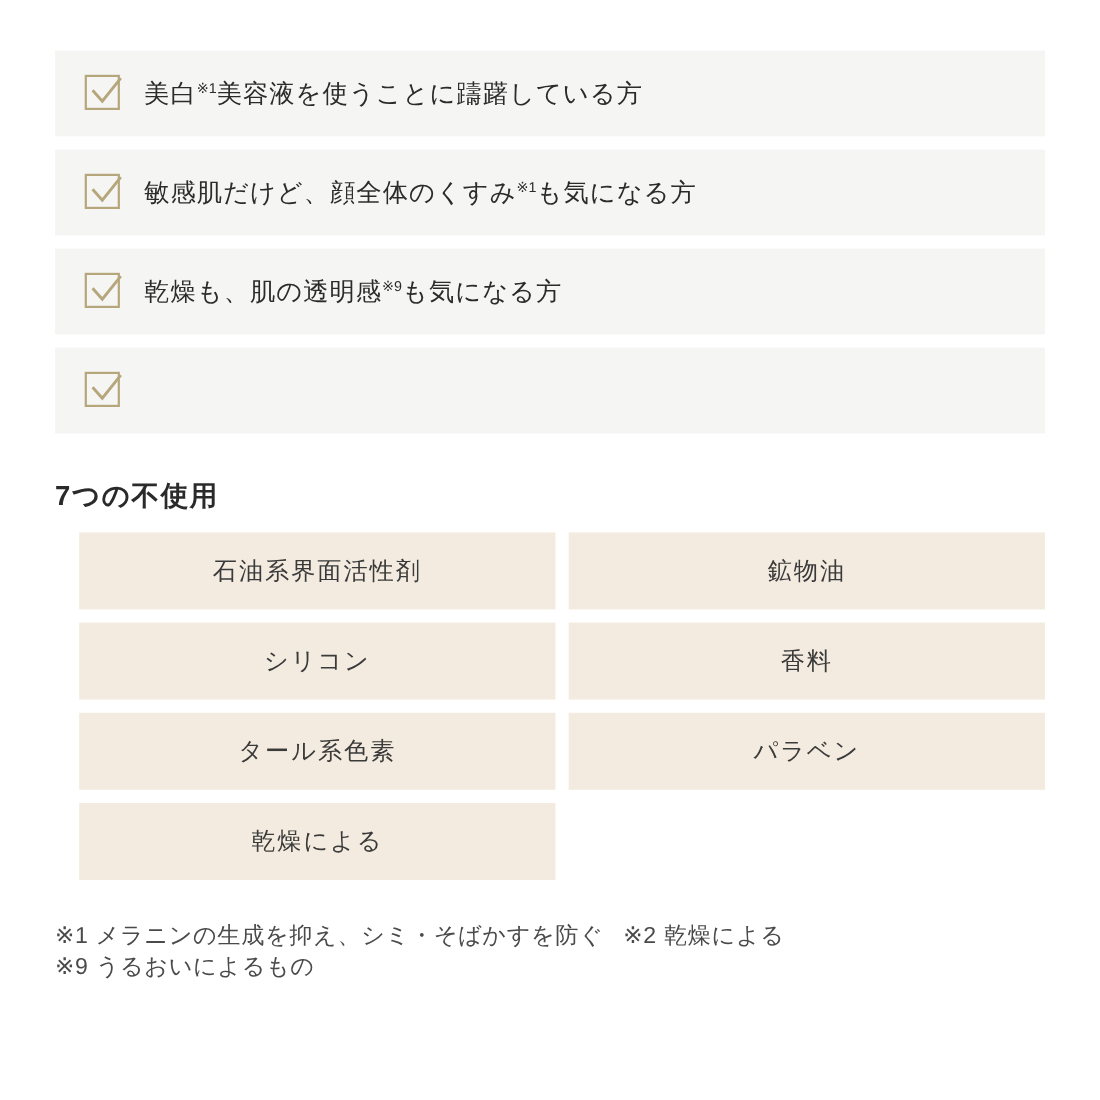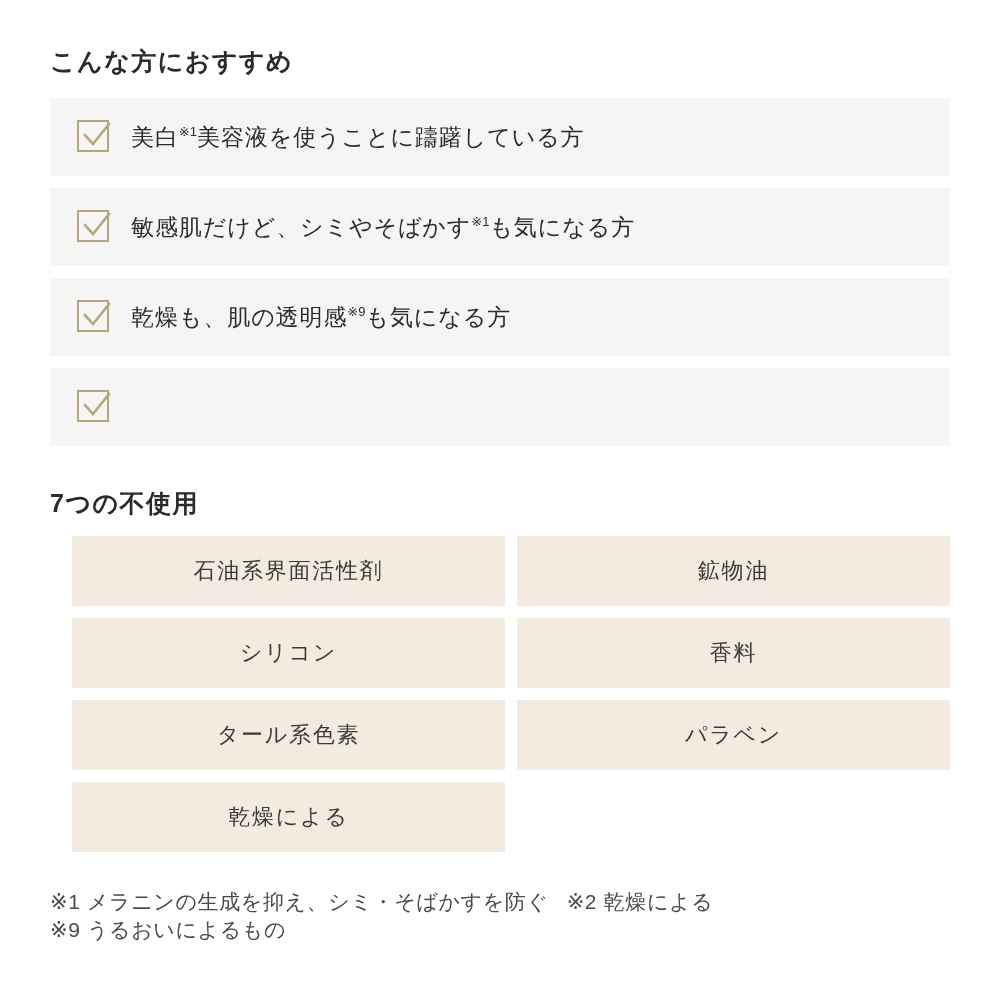--- a/index.html
+++ b/index.html
@@ -117,42 +117,41 @@
   .footnote span {
     margin-right: 18px;
     white-space: nowrap;
   }
 </style>
 </head>
 <body>
 
 <div class="page">
 
-  <h2 class="section-title">こんな方におすすめ</h2>
 
   <div class="recommend-list">
 
     <div class="recommend-item">
       <span class="check-icon">
         <span class="box"></span>
         <svg class="tick" viewBox="0 0 30 30" fill="none" aria-hidden="true">
           <path d="M3 13 L11 22 L27 2" stroke="#b6a67c" stroke-width="2.6" fill="none" stroke-linecap="square"></path>
         </svg>
       </span>
       <span class="recommend-text"><span>美白</span><sup>※1</sup><span>美容液を使うことに躊躇している方</span></span>
     </div>
 
     <div class="recommend-item">
       <span class="check-icon">
         <span class="box"></span>
         <svg class="tick" viewBox="0 0 30 30" fill="none" aria-hidden="true">
           <path d="M3 13 L11 22 L27 2" stroke="#b6a67c" stroke-width="2.6" fill="none" stroke-linecap="square"></path>
         </svg>
       </span>
-      <span class="recommend-text"><span>敏感肌だけど、シミやそばかす</span><sup>※1</sup><span>も気になる方</span></span>
+      <span class="recommend-text"><span>敏感肌だけど、顔全体のくすみ</span><sup>※1</sup><span>も気になる方</span></span>
     </div>
 
     <div class="recommend-item">
       <span class="check-icon">
         <span class="box"></span>
         <svg class="tick" viewBox="0 0 30 30" fill="none" aria-hidden="true">
           <path d="M3 13 L11 22 L27 2" stroke="#b6a67c" stroke-width="2.6" fill="none" stroke-linecap="square"></path>
         </svg>
       </span>
       <span class="recommend-text"><span>乾燥も、肌の透明感</span><sup>※9</sup><span>も気になる方</span></span>

